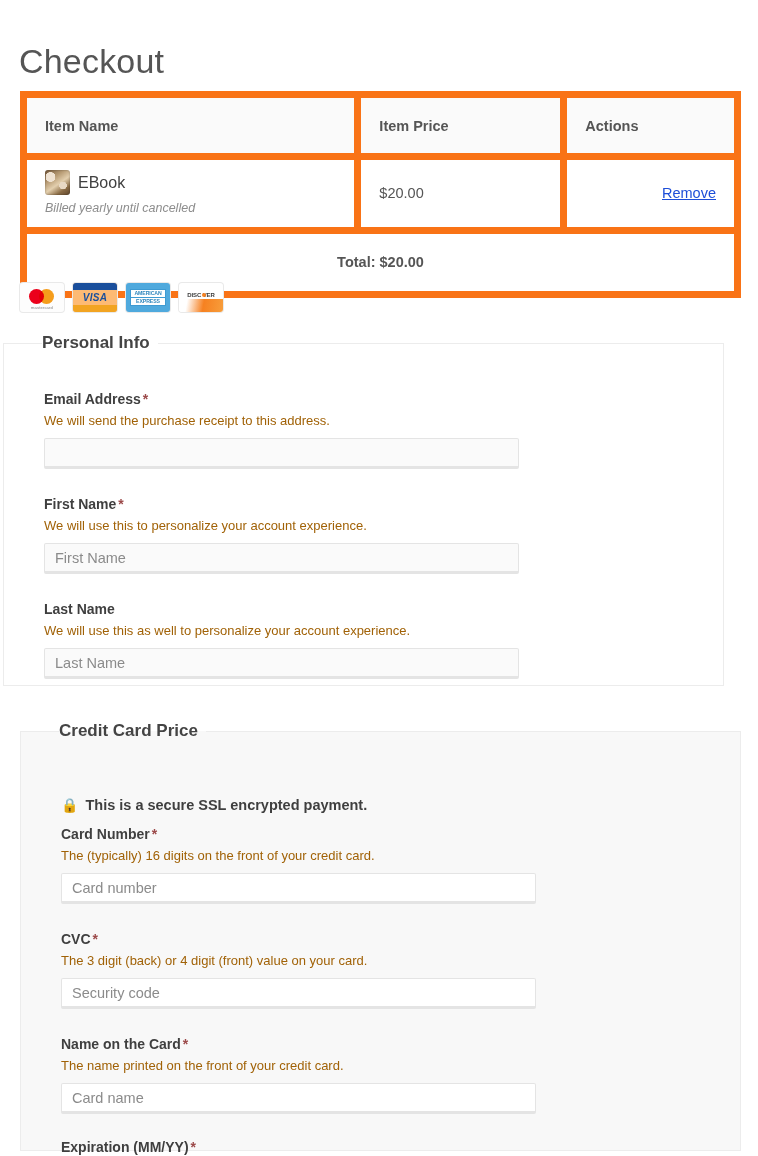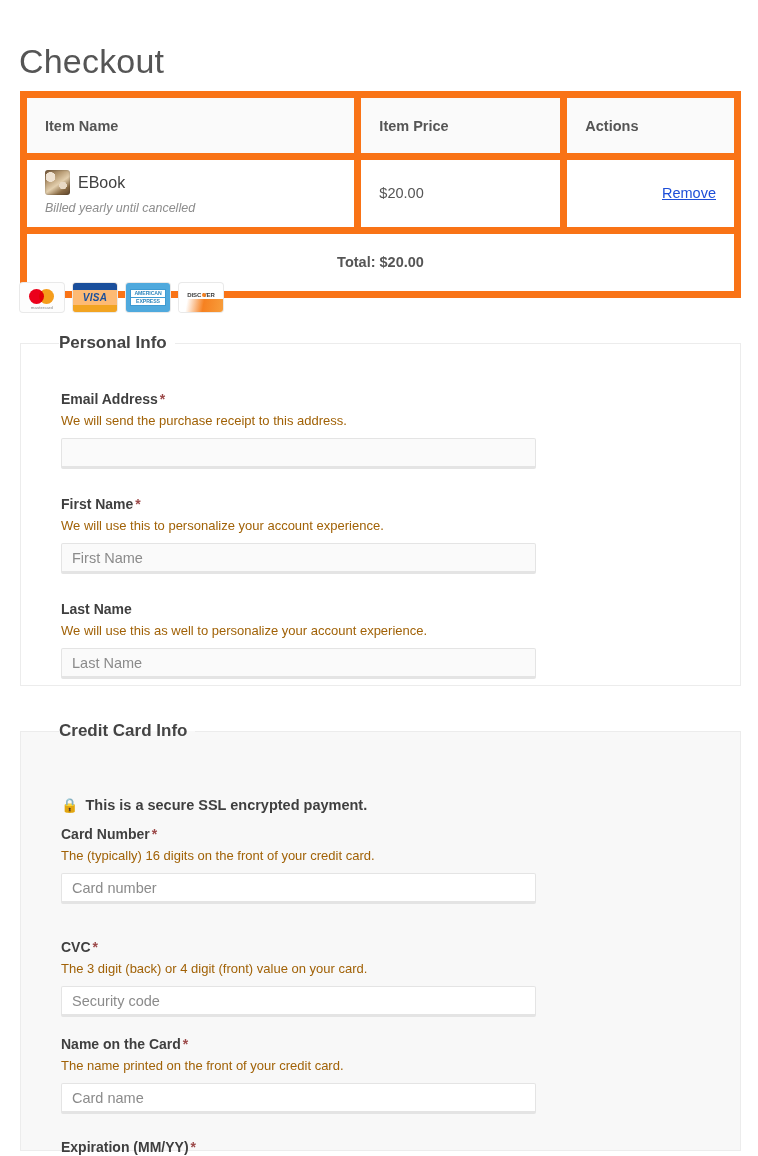--- a/index.html
+++ b/index.html
@@ -174,21 +174,21 @@
     padding: 0 20px 20px 20px;
   }
   fieldset.section > legend.section-title {
     font-size: 17px;
     font-weight: bold;
     color: #444444;
     padding: 0 8px 0 0;
     margin-left: 18px;
   }
   #personal-info {
-    left: 20px; top: 333px;
+    left: 3px; top: 333px;
     width: 721px; height: 353px;
     background: #ffffff;
   }
   #credit-card-info {
     left: 20px; top: 721px;
     width: 721px; height: 430px;
     background: #f8f8f8;
   }
 
   .field { position: absolute; left: 40px; }
@@ -318,36 +318,36 @@
     <div class="field" style="top:247px;">
       <div class="field-label">
         <span>Last Name</span><span class="req"></span>
       </div>
       <div class="field-desc">We will use this as well to personalize your account experience.</div>
       <input class="field-input" type="text" placeholder="Last Name" style="">
     </div>
   </fieldset>
 
   <fieldset class="section" id="credit-card-info">
-    <legend class="section-title">Credit Card Info</legend>
+    <legend class="section-title">Credit Card Price</legend>
 
     <div class="ssl-note">
       <span class="lock-icon">🔒</span>
       <span>This is a secure SSL encrypted payment.</span>
     </div>
 
     <div class="field" style="top:84px;">
       <div class="field-label">
         <span>Card Number</span><span class="req">*</span>
       </div>
       <div class="field-desc">The (typically) 16 digits on the front of your credit card.</div>
       <input class="field-input white" type="text" placeholder="Card number" style="">
     </div>
 
-    <div class="field" style="top:189px;margin-top:8px;">
+    <div class="field" style="top:189px;">
       <div class="field-label">
         <span>CVC</span><span class="req">*</span>
       </div>
       <div class="field-desc">The 3 digit (back) or 4 digit (front) value on your card.</div>
       <input class="field-input white" type="text" placeholder="Security code" style="">
     </div>
 
     <div class="field" style="top:294px;">
       <div class="field-label">
         <span>Name on the Card</span><span class="req">*</span>

